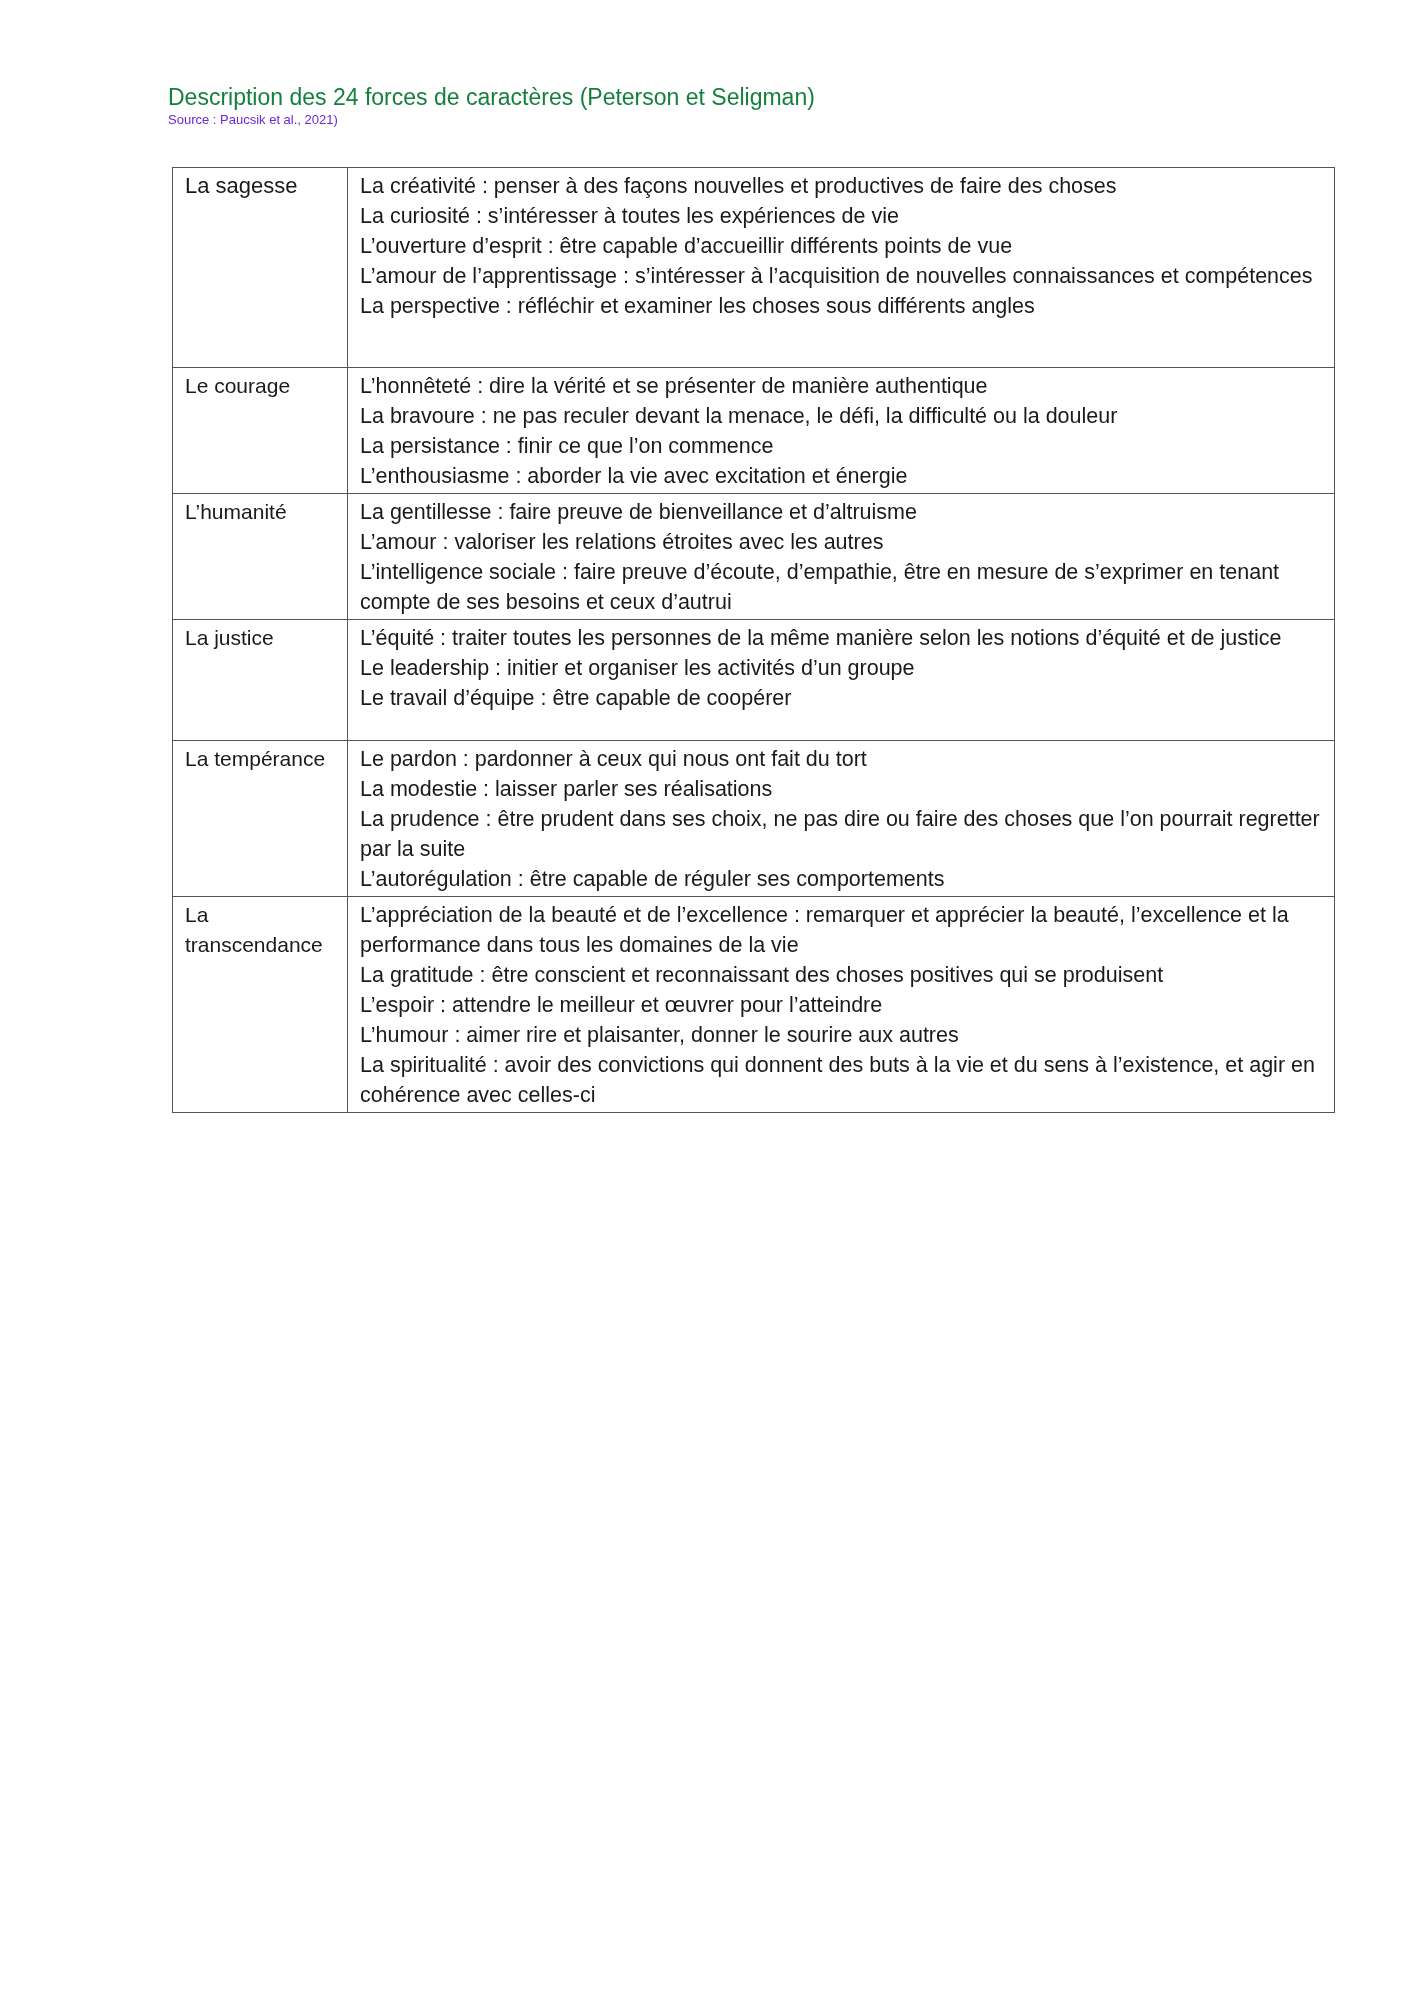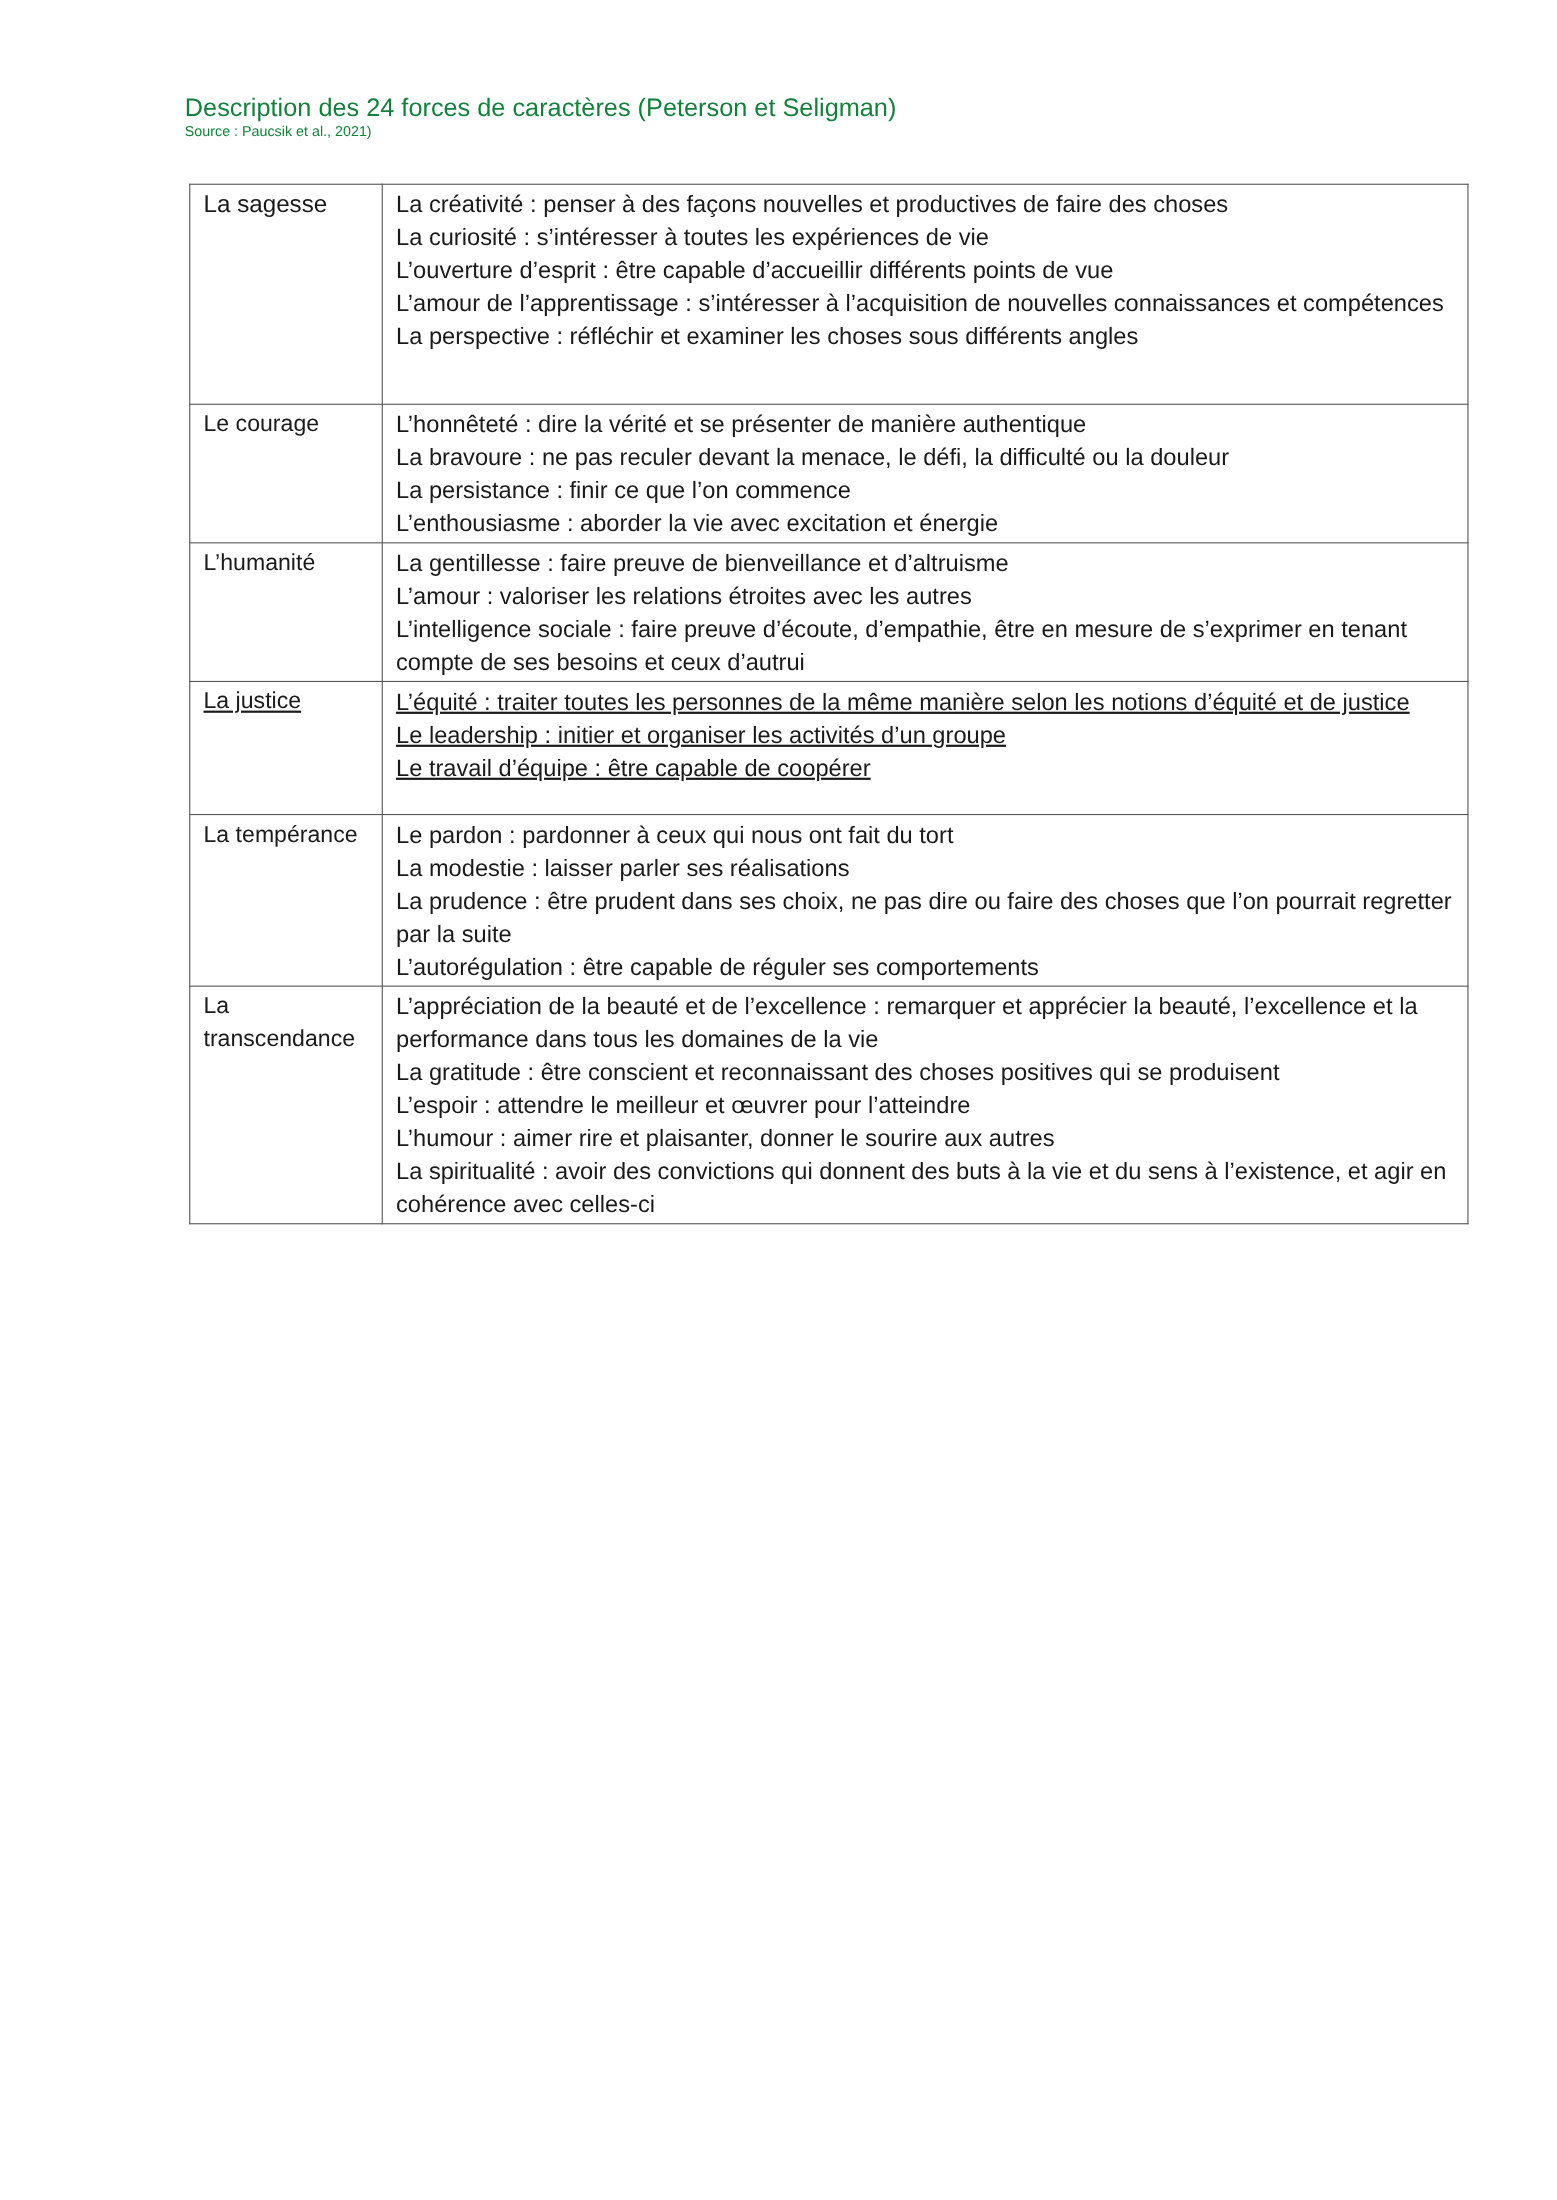--- a/index.html
+++ b/index.html
@@ -1,29 +1,29 @@
 <!DOCTYPE html>
 <html><head>
 <meta charset="utf-8">
 <style>
   html, body { margin: 0; padding: 0; background: #ffffff; }
   body { width: 1415px; height: 2000px; position: relative; overflow: hidden;
          font-family: "Liberation Sans", sans-serif; color: #1a1a1a; }
   .title { position: absolute; left: 168px; top: 84px; font-size: 23px; line-height: 26px; color: #15803d; }
-  .source { position: absolute; left: 168px; top: 112px; font-size: 13px; line-height: 16px; color: #15803d; }
+  .source { position: absolute; left: 168px; top: 112px; font-size: 13px; line-height: 16px; color: #6d28d9; }
   table.forces { position: absolute; left: 172px; top: 167px; width: 1163px;
                  border-collapse: collapse; table-layout: fixed; }
   table.forces td { border: 1.5px solid #555; vertical-align: top; padding: 3px 10px 2px 12px;
                     font-size: 22px; line-height: 30px; }
   table.forces td.virtue { width: 152px; padding-left: 12px; }
   table.forces td.desc { font-size: 21.5px; }
   .row-0 td { height: 194px; }
   .row-1 td { height: 115px; line-height: 29px; }
   .row-2 td { height: 115px; line-height: 29px; }
-  .row-3 td { height: 115px; line-height: 29px; text-decoration: underline; }
+  .row-3 td { height: 115px; line-height: 29px; }
   .row-4 td { height: 148px; line-height: 29.5px; }
   .row-5 td { height: 207px; line-height: 29.5px; }
   .row-0 td { padding-top: 6px; line-height: 32px; }
   .line { display: block; white-space: normal; }
   .row-1 td.desc, .row-2 td.desc, .row-3 td.desc, .row-4 td.desc, .row-5 td.desc { font-size: 20.5px; }
   .row-1 td.virtue, .row-2 td.virtue, .row-3 td.virtue, .row-4 td.virtue, .row-5 td.virtue { font-size: 21px; }
 </style>
 </head>
 <body>
 

